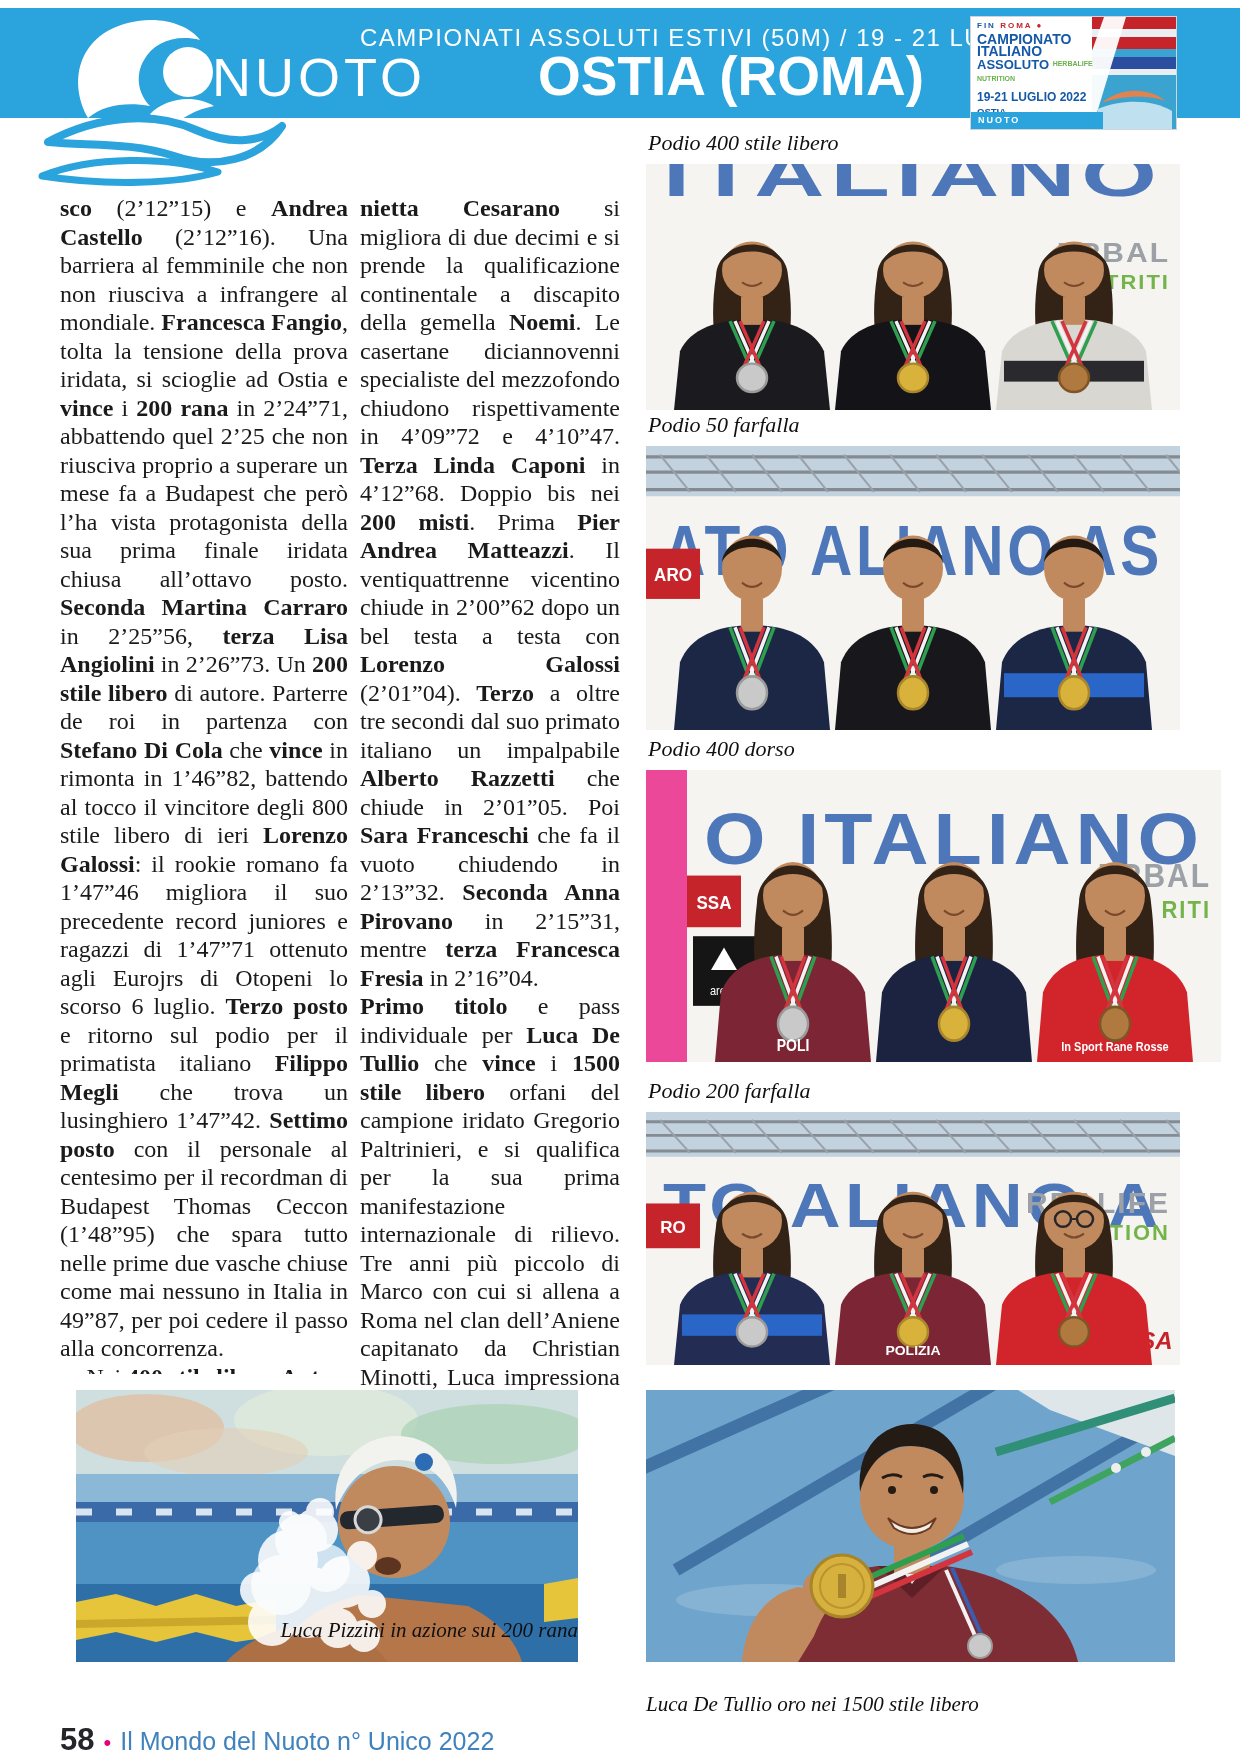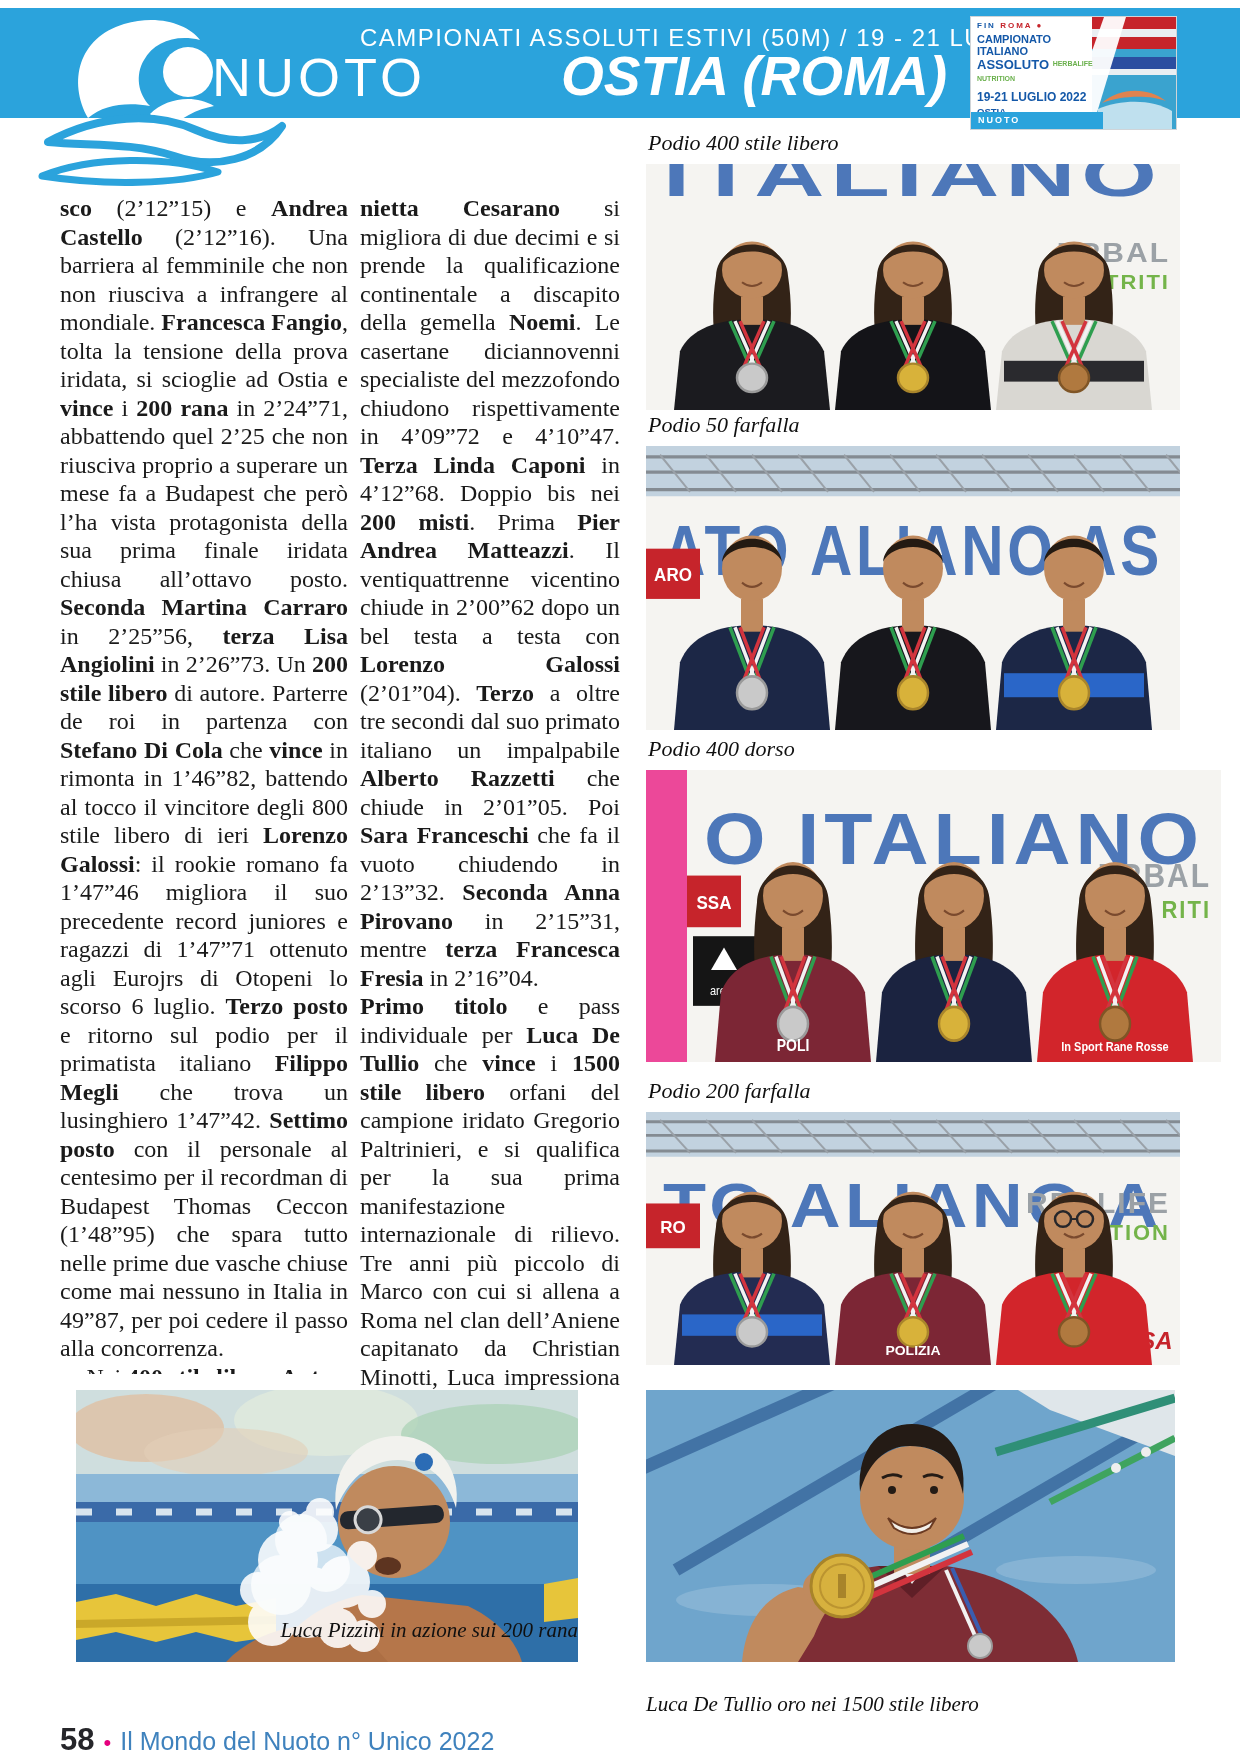--- a/index.html
+++ b/index.html
@@ -6,29 +6,29 @@
   #page{position:relative;width:1240px;height:1754px;background:#ffffff;overflow:hidden;
         font-family:"Liberation Serif",serif;color:#1a1a1a;}
   
   .band{position:absolute;left:0;top:8px;width:1240px;height:110px;background:#2BA3DC;}
   .logo{position:absolute;left:28px;top:10px;width:272px;height:186px;}
   .kicker{position:absolute;left:360px;top:24px;width:582px;text-align:center;
           font-family:"Liberation Sans",sans-serif;font-size:24px;letter-spacing:1.5px;
           color:#ffffff;white-space:nowrap;}
   .brand{position:absolute;left:212px;top:46px;font-family:"Liberation Sans",sans-serif;
          font-size:54px;letter-spacing:4px;color:#ffffff;}
-  .title{position:absolute;left:561px;top:44px;width:396px;font-family:"Liberation Sans",sans-serif;
-         font-size:55px;font-weight:bold;color:#ffffff;white-space:nowrap;font-style:italic;}
+  .title{position:absolute;left:538px;top:44px;width:396px;font-family:"Liberation Sans",sans-serif;
+         font-size:55px;font-weight:bold;color:#ffffff;white-space:nowrap;}
   
   .poster{position:absolute;left:970px;top:16px;width:205px;height:112px;background:#ffffff;
           border:1px solid #cfd4d8;overflow:hidden;font-family:"Liberation Sans",sans-serif;}
   .poster .txt{position:absolute;left:6px;top:4px;width:125px;color:#1458A8;}
   .poster .logos{font-size:8px;font-weight:bold;color:#1458A8;letter-spacing:2px;}
   .poster .logos .r{color:#c6242b;}
-  .poster .t1{font-size:11px;font-weight:bold;line-height:12px;margin-top:3px;}
+  .poster .t1{font-size:14px;font-weight:bold;line-height:12px;margin-top:3px;}
   .poster .t2{font-size:13px;font-weight:bold;line-height:14px;}
   .poster .t2 .hl{color:#6AB04C;font-size:7px;vertical-align:3px;letter-spacing:0;}
   .poster .dt{font-size:12px;font-weight:bold;margin-top:3px;}
   .poster .ct{font-size:9.5px;font-weight:bold;margin-top:2px;}
   .poster .vn{font-size:7px;margin-top:1px;}
   .poster .strip{position:absolute;left:0;bottom:0;width:132px;height:17px;background:#2BA3DC;
                  color:#fff;font-size:9px;font-weight:bold;letter-spacing:2px;line-height:17px;
                  padding-left:7px;box-sizing:border-box;}
   .poster svg{position:absolute;right:0;top:0;}
   

